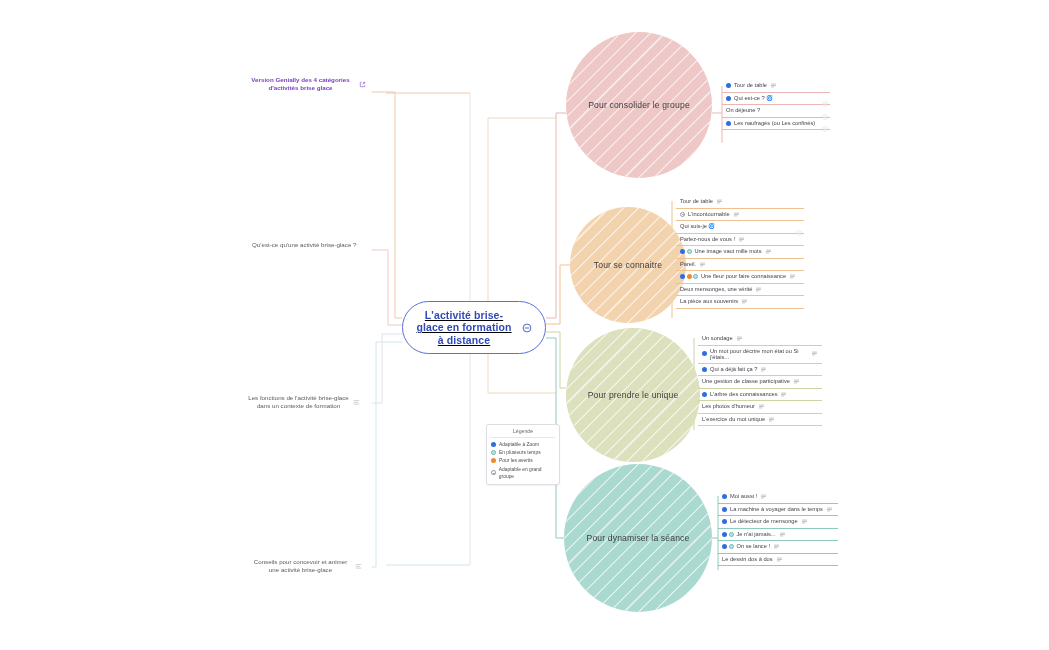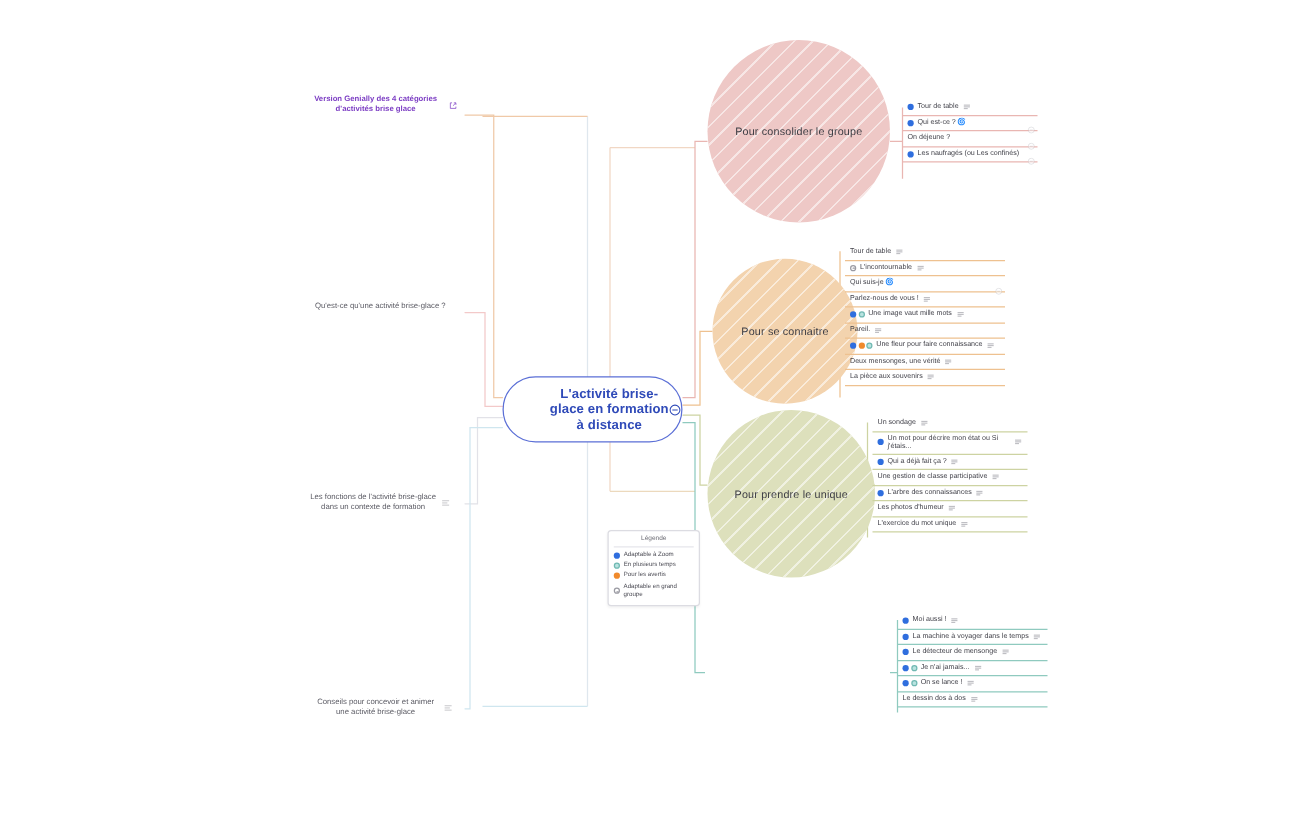--- a/index.html
+++ b/index.html
@@ -15,23 +15,24 @@
   svg.wires { position: absolute; left: 0; top: 0; width: 1049px; height: 650px; pointer-events: none; }
 
   
   .center-node {
     position: absolute;
     left: 402px; top: 301px;
     width: 144px; height: 53px;
     border: 1.6px solid #5b6fd6;
     border-radius: 27px;
     background: #ffffff;
-    display: flex; align-items: center; justify-content: flex-end;
-    gap: 0;
+    display: flex; align-items: center; justify-content: center;
+    gap: 10px;
     z-index: 6;
+    text-decoration: underline;
   }
   .center-label {
     color: #2f4ab8;
     font-size: 10.5px;
     font-weight: bold;
     line-height: 12.6px;
     text-align: center;
     letter-spacing: .1px;
     white-space: pre-line;
   }
@@ -209,28 +210,32 @@
     </svg>
   </div>
 
   <div class="circle-node" id="circle-0" style="left: 566px; top: 32px; width: 146px; height: 146px; background: rgb(238, 200, 198);">
     <div class="hatch"></div>
     <div class="ctitle">Pour consolider le groupe</div>
   </div>
 
   <div class="circle-node" id="circle-1" style="left: 570px; top: 207px; width: 116px; height: 116px; background: rgb(243, 211, 174);">
     <div class="hatch"></div>
-    <div class="ctitle">Pour se connaitre</div>
+    <div class="ctitle">Tour se connaitre</div>
   </div>
 
   <div class="circle-node" id="circle-2" style="left: 566px; top: 328px; width: 134px; height: 134px; background: rgb(221, 224, 188);">
     <div class="hatch"></div>
     <div class="ctitle">Pour prendre le unique</div>
   </div>
 
+  <div class="circle-node" id="circle-3" style="left: 564px; top: 464px; width: 148px; height: 148px; background: rgb(169, 217, 207);">
+    <div class="hatch"></div>
+    <div class="ctitle">Pour dynamiser la séance</div>
+  </div>
 
   <div class="leaf-group" id="leaves-0" style="left:722px; top:80px; width:108px;">
       <div class="leaf" style="border-bottom-color: rgb(233, 182, 178);">
         <span class="dots">
           <span class="dot zoom"></span>
         </span>
         <span class="leaf-text">Tour de table</span>
         <svg class="note-icon" viewBox="0 0 10 10">
           <line x1="1.5" y1="3" x2="8.5" y2="3" stroke="#7e7e88" stroke-width="1"></line>
           <line x1="1.5" y1="5" x2="8.5" y2="5" stroke="#7e7e88" stroke-width="1"></line>

